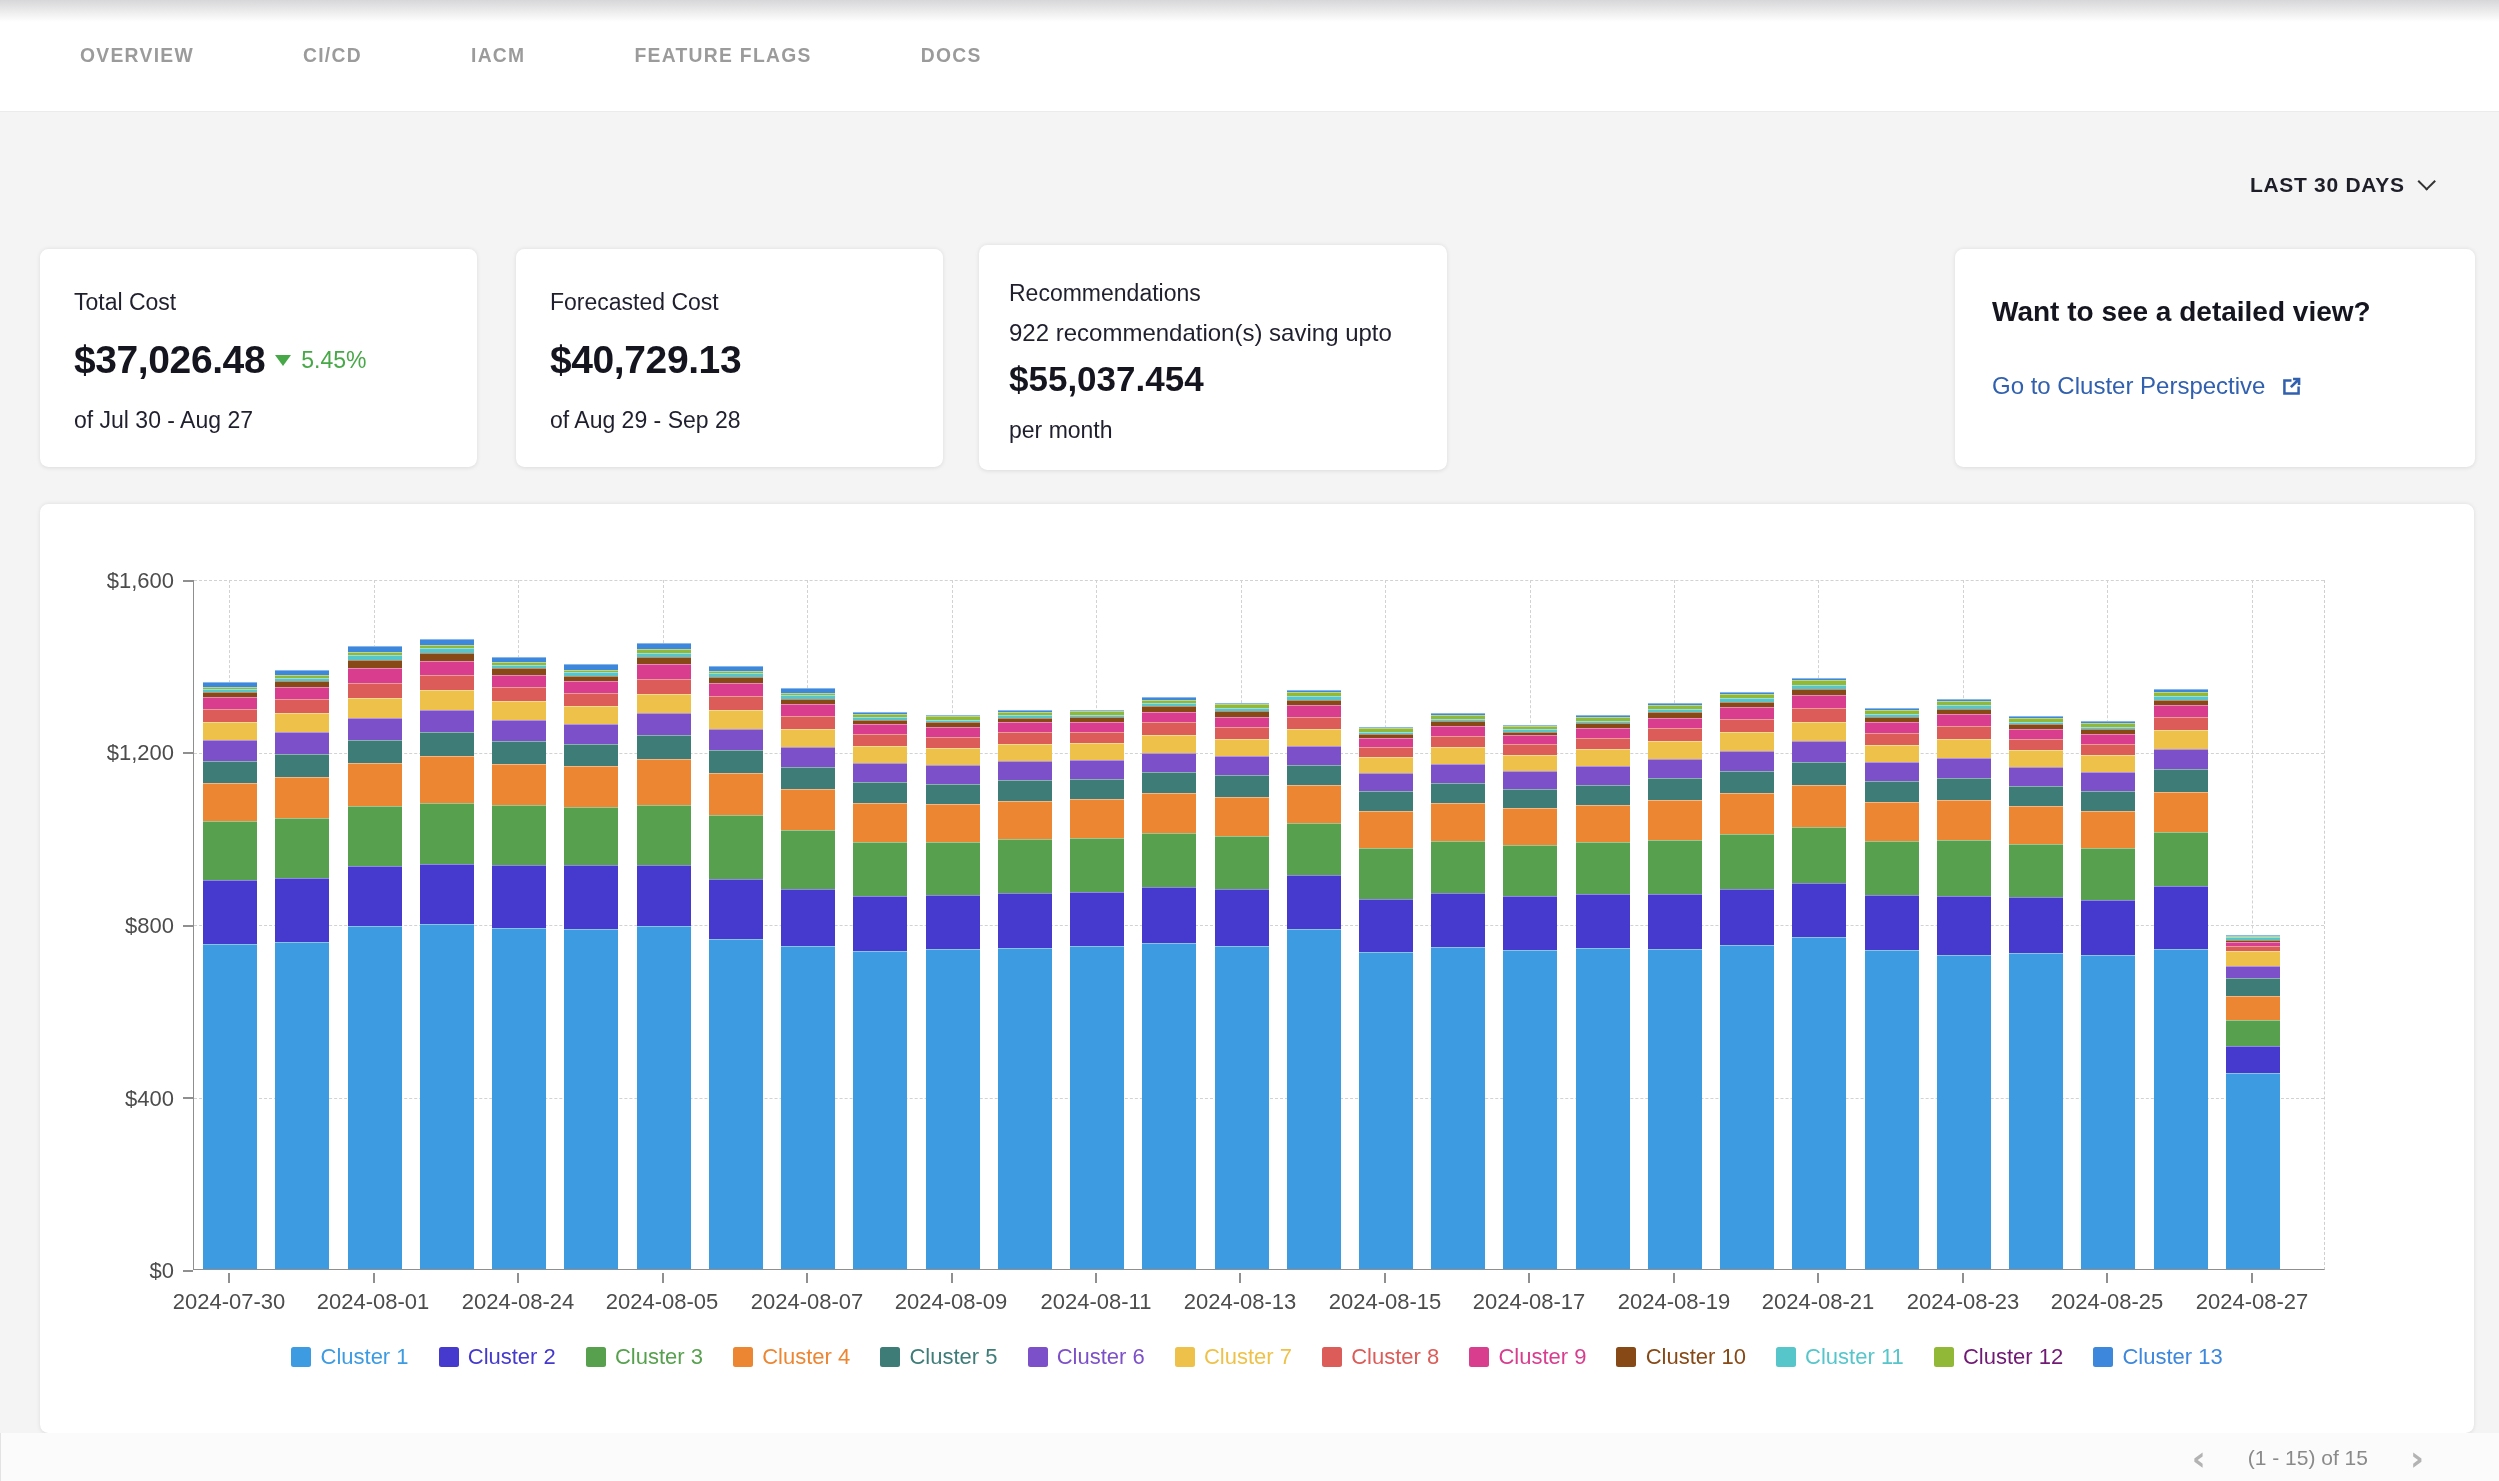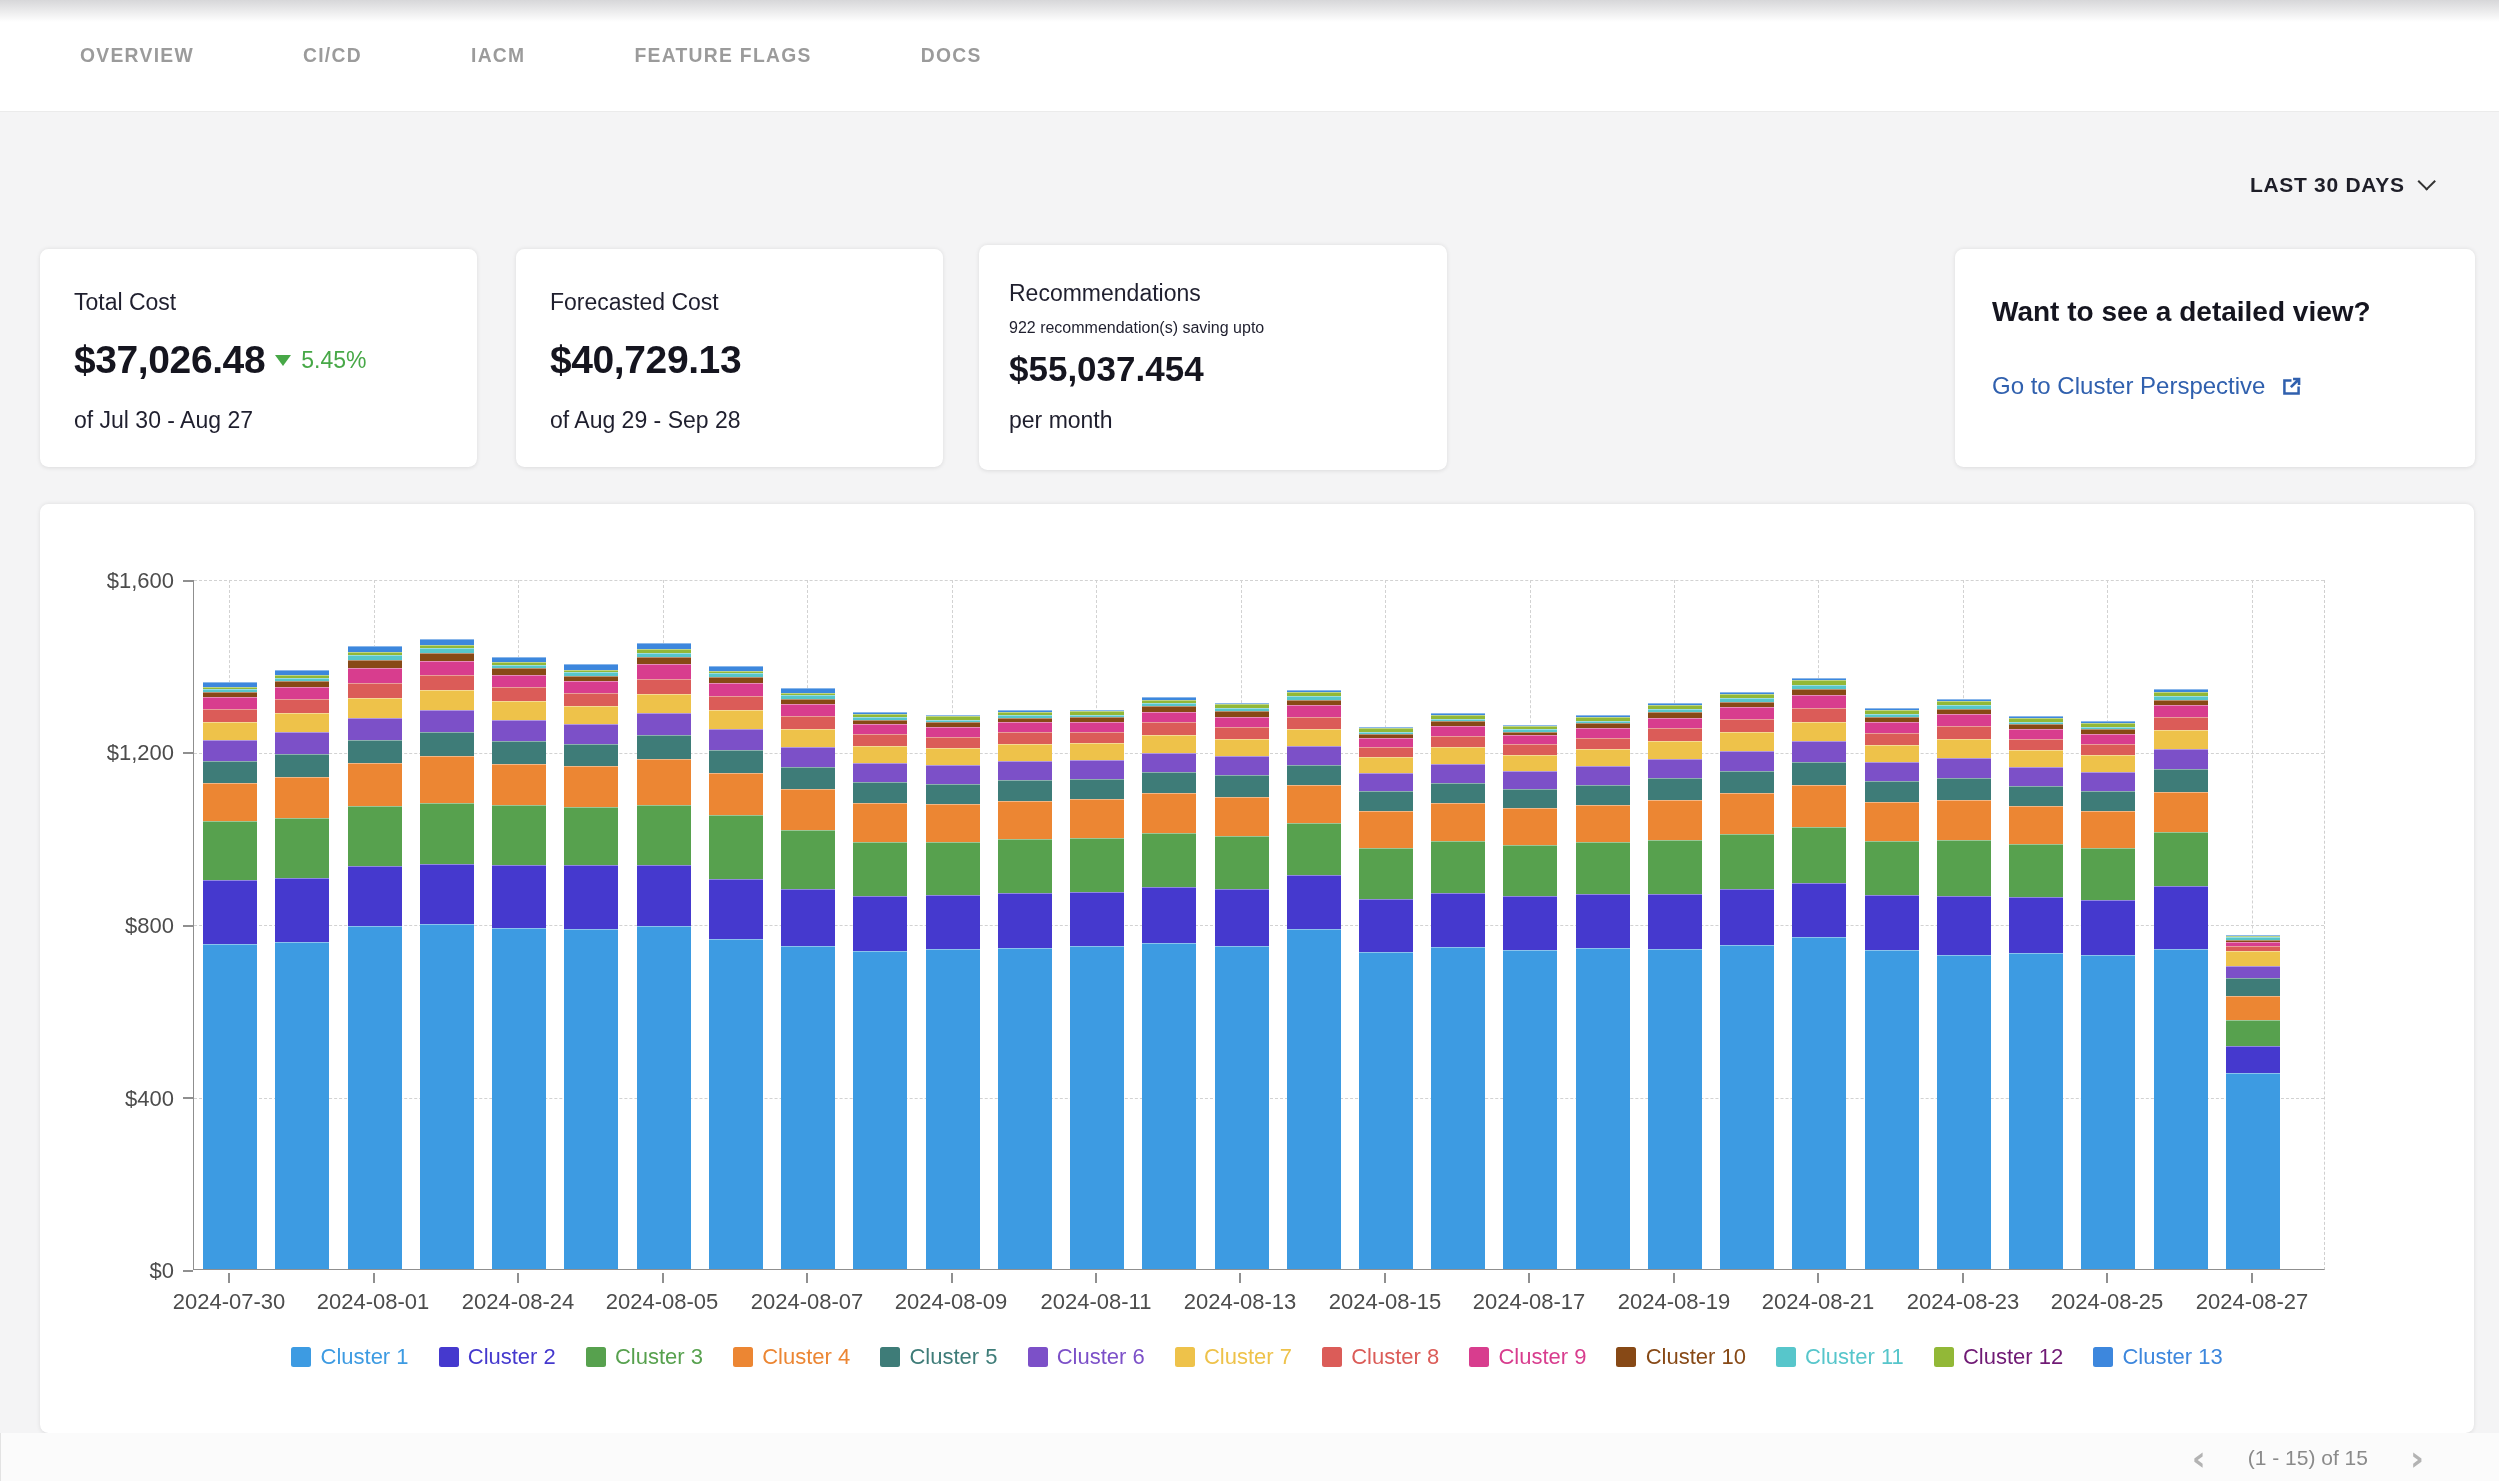--- a/index.html
+++ b/index.html
@@ -53,21 +53,21 @@
   #card-forecast { left:516px;  top:249px; width:427px; height:218px; padding:40px 34px; }
   #card-reco     { left:979px; top:245px; width:468px; height:225px; padding:35px 30px; }
   #card-detail   { left:1955px; top:249px; width:520px; height:218px; padding:47px 37px; }
   .card-title { font-size:23px; color:#1f1f2e; }
   .big-value  { font-size:39px; font-weight:700; color:#15151f; margin-top:22px; letter-spacing:-0.4px; }
   .value-row  { display:flex; align-items:center; gap:10px; margin-top:22px; }
   .value-row .big-value { margin-top:0; }
   .tri-down { width:0; height:0; border-left:8.4px solid transparent; border-right:8.4px solid transparent; border-top:11.8px solid #47a847; }
   .delta { font-size:23px; color:#47a847; }
   .period { font-size:23px; color:#1f1f2e; margin-top:25px; }
-  .reco-sub { font-size:16px; color:#1f1f2e; margin-top:11.8px; }
+  .reco-sub { font-size:24px; color:#1f1f2e; margin-top:11.8px; }
   .reco-val { font-size:35px; font-weight:700; color:#15151f; margin-top:11.8px; }
   .reco-suffix { font-size:23px; color:#1f1f2e; margin-top:18.5px; }
   .detail-title { font-size:28px; font-weight:700; color:#15151f; }
   .detail-link { display:flex; align-items:center; gap:13.4px; margin-top:44px; cursor:pointer; }
   .detail-link span.txt { font-size:24px; color:#3060ae; }
 
   
   #chart-card {
     position:absolute; left:40px; top:504px; width:2434px; height:929px;
     background:#fff; border-radius:8.4px; box-shadow:0 0.8px 4.2px rgba(0,0,0,0.10);

